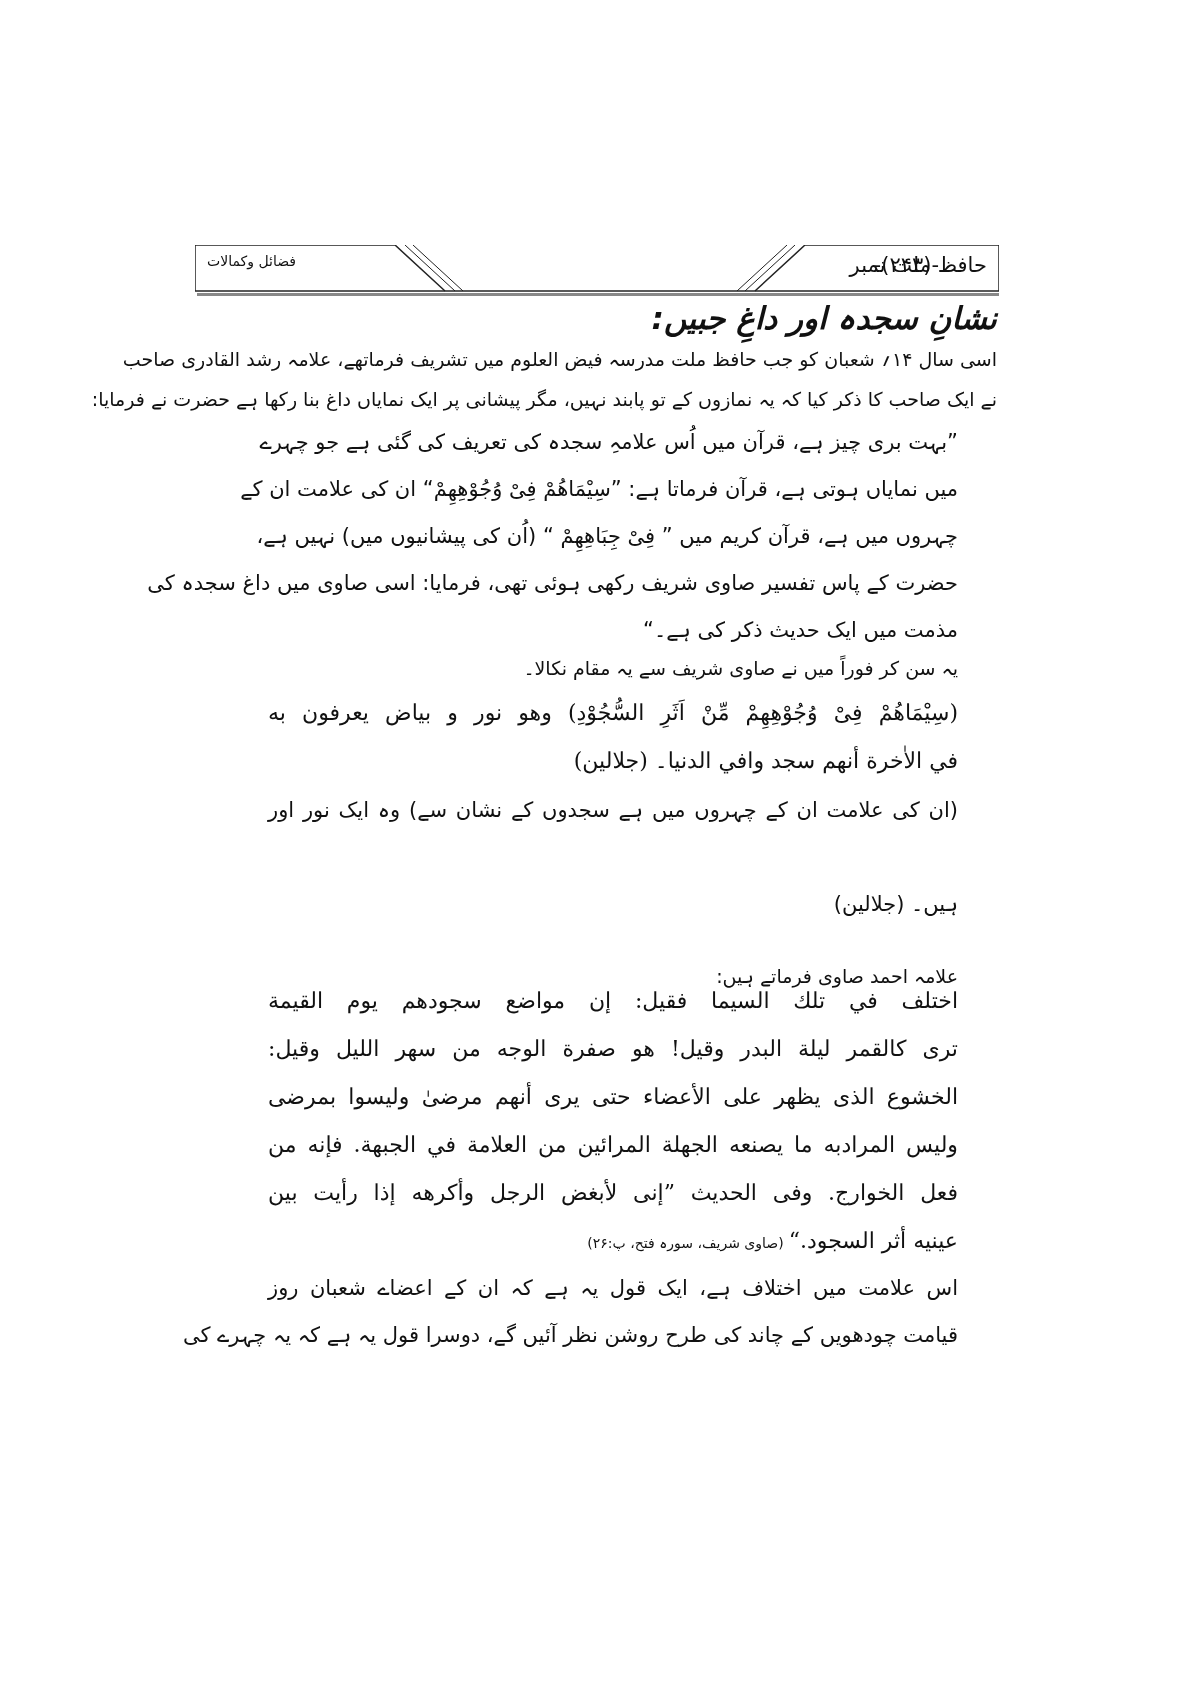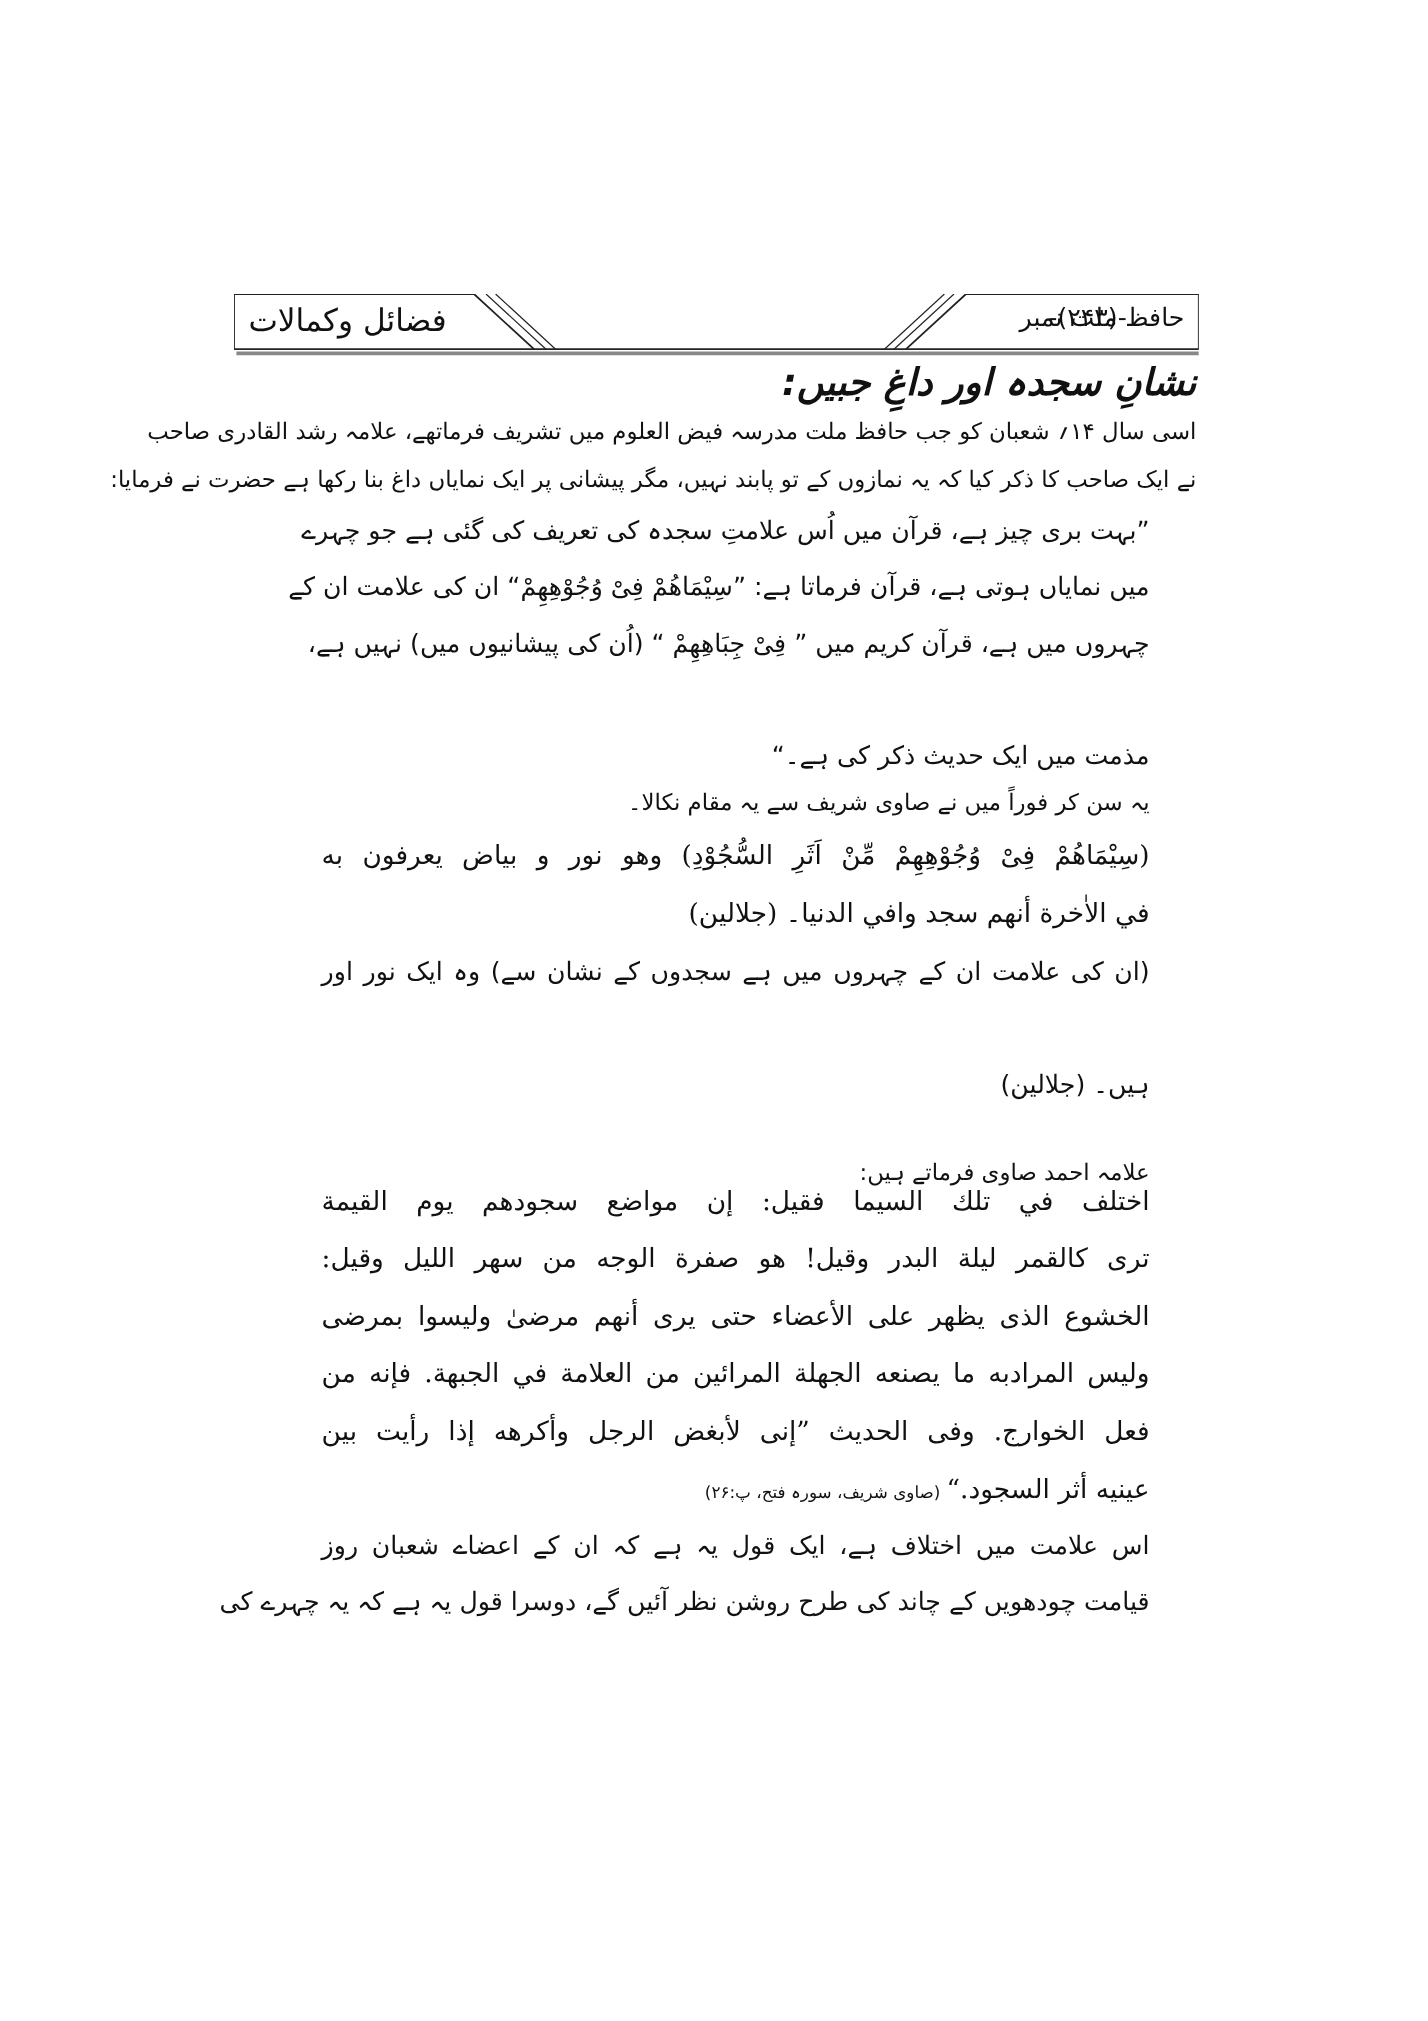--- a/index.html
+++ b/index.html
@@ -3,21 +3,21 @@
 <meta charset="utf-8">
 <style>
   html, body { margin: 0; padding: 0; background: #ffffff; }
   body { width: 1190px; height: 1684px; position: relative; overflow: hidden;
          font-family: "DejaVu Sans", sans-serif; color: #111; }
   .page { position: absolute; left: 0; top: 0; width: 1190px; height: 1684px; }
 
   
   .header { position: absolute; left: 195px; top: 245px; width: 804px; height: 46px; }
   .header svg { position: absolute; left: 0; top: 0; }
-  .hdr-left { position: absolute; left: 12px; top: 8px; font-size: 26px; direction: rtl; }
+  .hdr-left { position: absolute; left: 12px; top: 8px; font-size: 14px; direction: rtl; }
   .hdr-right { position: absolute; right: 12px; top: 8px; font-size: 21px; direction: rtl; }
   .hdr-center { position: absolute; left: 0; width: 744px; top: 8px; text-align: right; font-size: 21px; direction: rtl; }
   .line { position: absolute; white-space: nowrap; direction: rtl; }
 
   .heading { position: absolute; right: 193px; top: 300px; font-size: 31px; font-weight: bold; font-style: italic; direction: rtl; }
 
   .urdu { font-family: "DejaVu Sans", sans-serif; font-size: 19px; }
   .urdu-q { font-family: "DejaVu Sans", sans-serif; font-size: 21px; }
   .arabic { font-family: "DejaVu Serif", serif; font-size: 22px; text-align: right; }
   .small { font-size: 14px; margin-left: 32px; }
@@ -49,23 +49,24 @@
     <div class="hdr-left">فضائل وکمالات</div>
     <div class="hdr-center">-(۲۴۳)-</div>
     <div class="hdr-right">حافظ ملت نمبر</div>
   </div>
 
   <div class="heading">نشانِ سجدہ اور داغِ جبیں:</div>
 
   <div class="line urdu just" style="left:193px; width:804px; top:348px;">اسی سال ۱۴؍ شعبان کو جب حافظ ملت مدرسہ فیض العلوم میں تشریف فرماتھے، علامہ رشد القادری صاحب</div>
   <div class="line urdu just" style="left:193px; width:804px; top:388px;">نے ایک صاحب کا ذکر کیا کہ یہ نمازوں کے تو پابند نہیں، مگر پیشانی پر ایک نمایاں داغ بنا رکھا ہے حضرت نے فرمایا:</div>
 
-  <div class="line urdu-q just" style="left:268px; width:690px; top:430px;">”بہت بری چیز ہے، قرآن میں اُس علامتِ سجدہ کی تعریف کی گئی ہے جو چہرے</div>
+  <div class="line urdu-q just" style="left:268px; width:690px; top:430px;">”بہت بری چیز ہے، قرآن میں اُس علامہِ سجدہ کی تعریف کی گئی ہے جو چہرے</div>
   <div class="line urdu-q just" style="left:268px; width:690px; top:477px;">میں نمایاں ہوتی ہے، قرآن فرماتا ہے: ”سِیْمَاهُمْ فِیْ وُجُوْهِهِمْ“ ان کی علامت ان کے</div>
   <div class="line urdu-q just" style="left:268px; width:690px; top:524px;">چہروں میں ہے، قرآن کریم میں ” فِیْ جِبَاهِهِمْ “ (اُن کی پیشانیوں میں) نہیں ہے،</div>
+  <div class="line urdu-q just" style="left:268px; width:690px; top:571px;">حضرت کے پاس تفسیر صاوی شریف رکھی ہوئی تھی، فرمایا: اسی صاوی میں داغ سجدہ کی</div>
   <div class="line urdu-q" style="right:232px; top:618px;">مذمت میں ایک حدیث ذکر کی ہے۔“</div>
 
   <div class="line urdu" style="right:232px; top:657px;">یہ سن کر فوراً میں نے صاوی شریف سے یہ مقام نکالا۔</div>
 
   <div class="line arabic just" style="left:268px; width:690px; top:700px;">(سِیْمَاهُمْ فِیْ وُجُوْهِهِمْ مِّنْ اَثَرِ السُّجُوْدِ) وهو نور و بياض يعرفون به</div>
   <div class="line arabic" style="right:232px; top:748px;">في الاٰخرة أنهم سجد وافي الدنيا۔ (جلالین)</div>
 
   <div class="line urdu-q just" style="left:268px; width:690px; top:798px;">(ان کی علامت ان کے چہروں میں ہے سجدوں کے نشان سے) وہ ایک نور اور</div>
   <div class="line urdu-q" style="right:232px; top:892px;">ہیں۔ (جلالین)</div>
 

